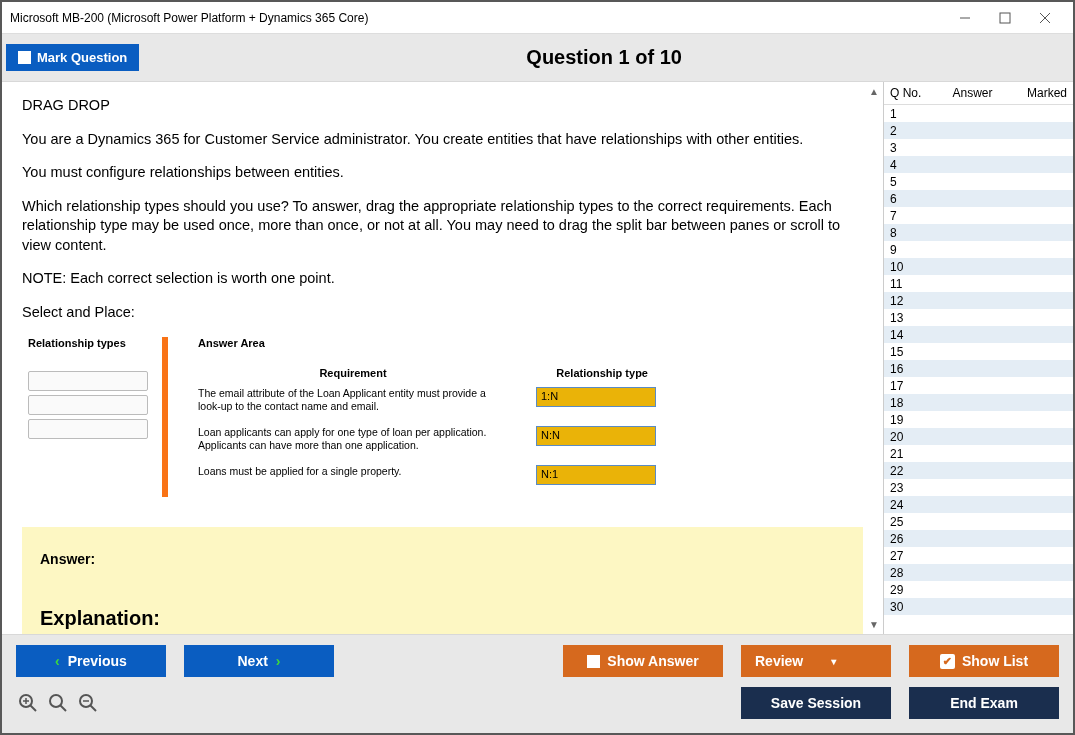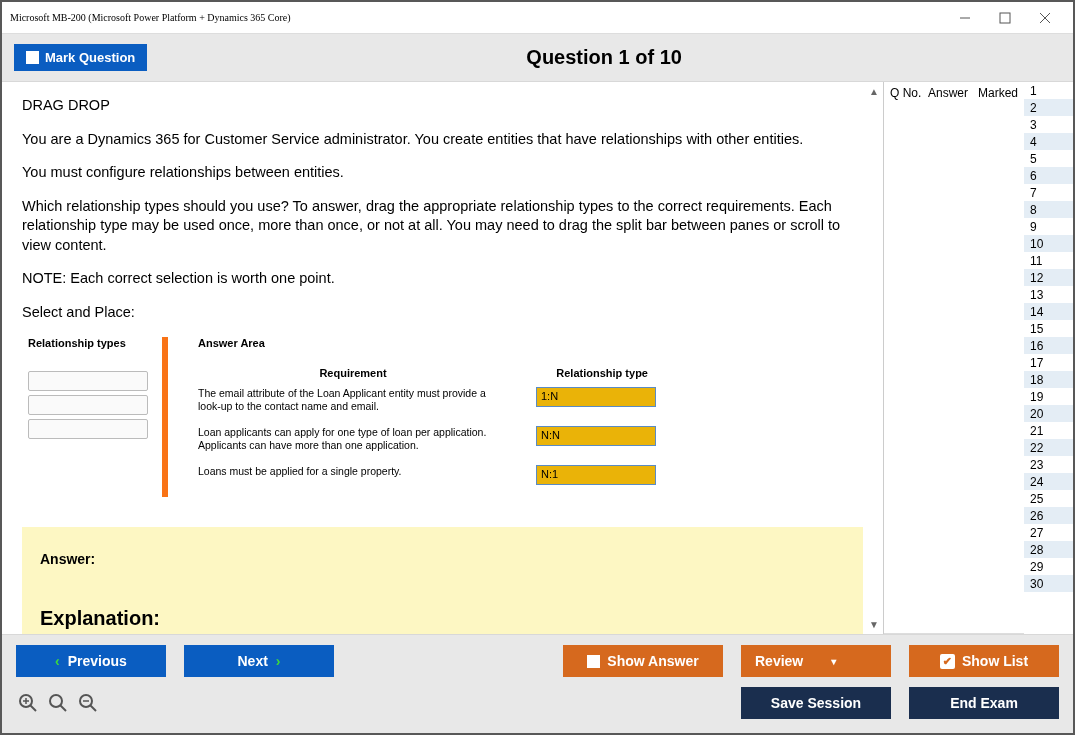--- a/index.html
+++ b/index.html
@@ -1,21 +1,21 @@
 <!DOCTYPE html>
 <html><head>
 <meta charset="utf-8">
 <style>
 * { box-sizing: border-box; margin: 0; padding: 0; }
 body { font-family: Arial, sans-serif; font-size: 13px; background: #fff; }
 .window { width: 1075px; height: 735px; border: 2px solid #585858; position: relative; display: flex; flex-direction: column; }
 .titlebar { height: 32px; background: #fff; display: flex; align-items: center; padding: 0 8px; border-bottom: 1px solid #ddd; }
-.titlebar-text { flex: 1; font-size: 10px; color: #000; font-family: Liberation Serif, serif; }
+.titlebar-text { flex: 1; font-size: 12px; color: #000; }
 .win-btn { width: 40px; height: 28px; display: flex; align-items: center; justify-content: center; color: #555; cursor: pointer; }
-.header { background: #e8e8e8; padding: 10px 12px; display: flex; align-items: center; border-bottom: 1px solid #d8d8d8; }
+.header { background: #e8e8e8; padding: 10px 4px; display: flex; align-items: center; border-bottom: 1px solid #d8d8d8; }
 .mark-btn { background: #0a5dc1; color: #fff; border: none; padding: 6px 12px; font-weight: bold; font-size: 13px; display: flex; align-items: center; gap: 6px; cursor: pointer; }
 .mark-check { width: 13px; height: 13px; background: #fff; display: inline-block; }
 .q-title { flex: 1; text-align: center; font-size: 20px; font-weight: bold; }
 .main { flex: 1; display: flex; overflow: hidden; }
 .content-col { flex: 1; display: flex; flex-direction: column; overflow: hidden; position: relative; }
 .scroll-area { flex: 1; overflow-y: auto; padding: 14px 20px; position: relative; }
 .qtext p { margin-bottom: 14px; font-size: 14.5px; line-height: 1.35; }
 .qtext .lead { font-size: 14.5px; }
 .drag-wrap { display: flex; gap: 30px; margin-top: 10px; padding-left: 6px; }
 .rel-col { width: 140px; border-right: 6px solid #f97316; padding-right: 20px; }
@@ -26,21 +26,21 @@
 .req-table { font-size: 11px; }
 .req-head { display: flex; margin-bottom: 8px; }
 .req-h1 { width: 310px; text-align: center; font-weight: bold; }
 .req-h2 { width: 130px; text-align: right; font-weight: bold; margin-left: 10px; }
 .req-row { display: flex; align-items: flex-start; margin-bottom: 12px; gap: 18px; }
 .req-text { width: 310px; font-size: 10.5px; line-height: 1.3; }
 .drop-box { width: 120px; height: 20px; border: 1px solid #5a8bc4; background: #eab308; margin-left: 10px; padding: 2px 4px; font-size: 11px; }
 .ans-panel { background: #fdf7c3; padding: 24px 18px 8px; margin-top: 30px; }
 .ans-panel .lbl { font-weight: bold; font-size: 14px; }
 .ans-panel .exp { margin-top: 40px; font-weight: bold; font-size: 20px; }
-.side { width: 190px; border-left: 1px solid #ccc; background: #fff; display: flex; flex-direction: row; }
+.side { width: 190px; border-left: 1px solid #ccc; background: #fff; display: flex; flex-direction: column; }
 .side-head { display: flex; font-size: 12px; padding: 4px 6px; border-bottom: 1px solid #ddd; }
 .sh-q { width: 38px; }
 .sh-a { flex: 1; text-align: center; }
 .sh-m { width: 50px; text-align: right; }
 .side-body { flex: 1; overflow-y: auto; position: relative; }
 .side-row { height: 17px; font-size: 12px; padding: 0 6px; display: flex; align-items: center; }
 .side-row.odd { background: #e4edf5; }
 .side-row .num { width: 30px; }
 .footer { background: #e8e8e8; padding: 10px 14px 14px; border-top: 1px solid #d8d8d8; }
 .btn-row { display: flex; gap: 18px; align-items: center; }

